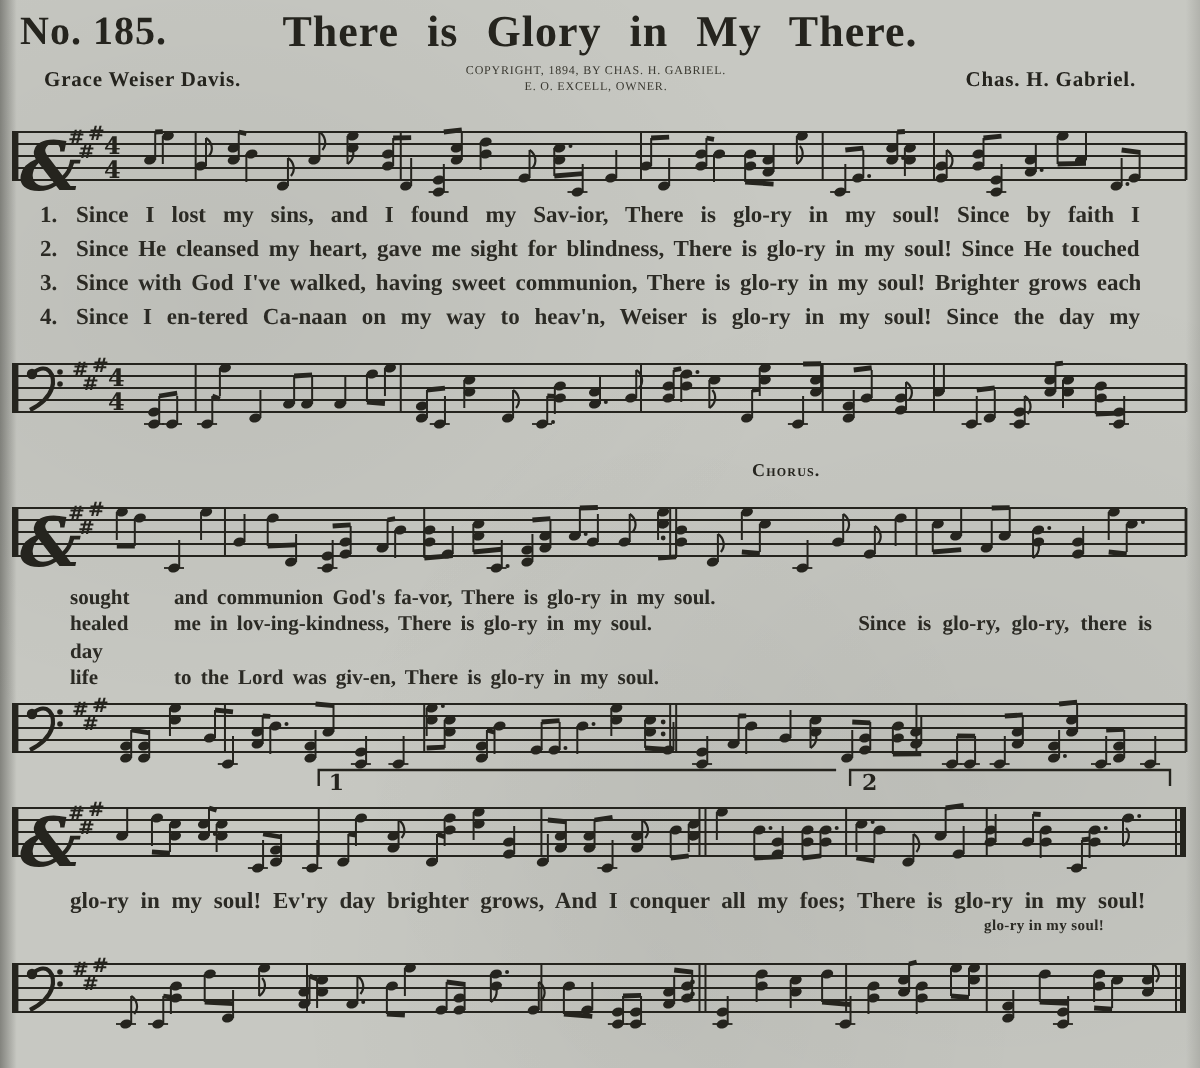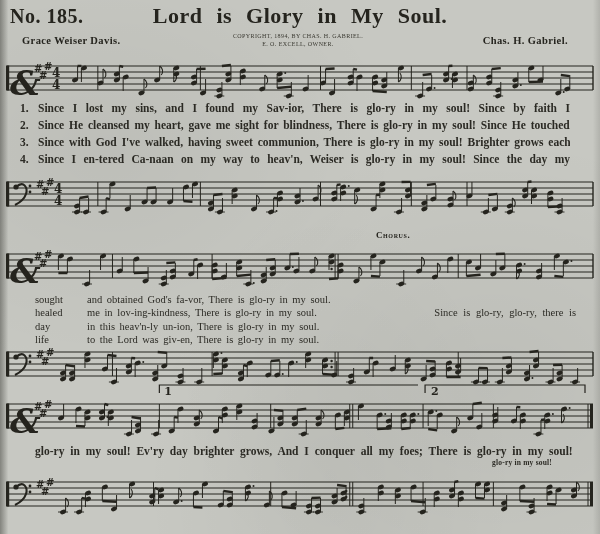--- a/index.html
+++ b/index.html
@@ -22,35 +22,35 @@
   .lyricist{position:absolute;left:22px;top:3px;font-size:10.5px;font-weight:bold;letter-spacing:.4px;}
   .composer{position:absolute;right:28px;top:3px;font-size:10.5px;font-weight:bold;letter-spacing:.4px;}
   .copyright{position:absolute;left:0;top:0;width:100%;text-align:center;font-size:6px;letter-spacing:.4px;line-height:8px;color:#3a3931;}
   .staff-svg{position:absolute;left:4px;overflow:visible;}
   .verse-block{position:absolute;left:0;top:100px;width:600px;}
   .verse-row{display:flex;padding:0 30px 0 20px;height:17px;line-height:17px;font-size:11.5px;font-weight:bold;color:#2b2a24;}
   .vnum{width:18px;flex:none;}
   .vtext{flex:1;text-align:justify;text-align-last:justify;word-spacing:2px;white-space:nowrap;overflow:hidden;}
   .chorus-label{position:absolute;left:376px;top:230px;font-size:9px;font-weight:bold;font-variant:small-caps;letter-spacing:.6px;}
   .cont-block{position:absolute;left:0;top:293px;width:600px;}
-  .cont-row{display:flex;padding:0 24px 0 35px;height:13.4px;line-height:13.4px;font-size:10.5px;font-weight:normal;color:#2b2a24;white-space:nowrap;}
+  .cont-row{display:flex;padding:0 24px 0 35px;height:13.4px;line-height:13.4px;font-size:10.5px;font-weight:bold;color:#2b2a24;white-space:nowrap;}
   .clead{width:52px;flex:none;}
   .ctext{flex:none;word-spacing:2px;}
   .cright{margin-left:auto;word-spacing:3px;}
   .chorus-line{position:absolute;left:35px;top:445px;width:535px;font-size:11.5px;font-weight:bold;text-align:justify;text-align-last:justify;word-spacing:3px;white-space:nowrap;color:#2b2a24;}
   .chorus-echo{position:absolute;left:492px;top:458px;font-size:7.5px;font-weight:bold;letter-spacing:.2px;color:#2b2a24;}
 </style>
 </head>
 <body>
 
 <div id="page">
 
   <div class="hdr-row">
     <span class="hymn-number">No. 185.</span>
-    <div class="hymn-title">Lord is Glory in My Soul.</div>
+    <div class="hymn-title">There is Glory in My There.</div>
   </div>
 
   <div class="attrib-row">
     <span class="lyricist">Grace Weiser Davis.</span>
     <div class="copyright">
       <div>COPYRIGHT, 1894, BY CHAS. H. GABRIEL.</div>
       <div>E. O. EXCELL, OWNER.</div>
     </div>
     <span class="composer">Chas. H. Gabriel.</span>
   </div>
@@ -507,31 +507,30 @@
           <line x1="559.3579755507875" y1="22" x2="559.3579755507875" y2="36" stroke="#25241e" stroke-width="1"></line>
           <circle cx="567.4579755507875" cy="21" r="1"></circle>
           <line x1="550.3579755507875" y1="36" x2="559.3579755507875" y2="36.89206993463449" stroke="#25241e" stroke-width="2.4"></line>
         </g>
       </g>
     </svg>
 
   <div class="cont-block">
     <div class="cont-row">
       <span class="clead">sought</span>
-      <span class="ctext">and obtained God's fa-vor, There is glo-ry in my soul.</span>
+      <span class="ctext">and communion God's fa-vor, There is glo-ry in my soul.</span>
       <span class="cright"></span>
     </div>
     <div class="cont-row">
       <span class="clead">healed</span>
       <span class="ctext">me in lov-ing-kindness, There is glo-ry in my soul.</span>
       <span class="cright">Since is glo-ry, glo-ry, there is</span>
     </div>
     <div class="cont-row">
       <span class="clead">day</span>
-      <span class="ctext">in this heav'n-ly un-ion, There is glo-ry in my soul.</span>
       <span class="cright"></span>
     </div>
     <div class="cont-row">
       <span class="clead">life</span>
       <span class="ctext">to the Lord was giv-en, There is glo-ry in my soul.</span>
       <span class="cright"></span>
     </div>
   </div>
 
   <svg class="staff-svg" style="top:340px" width="592" height="58">

